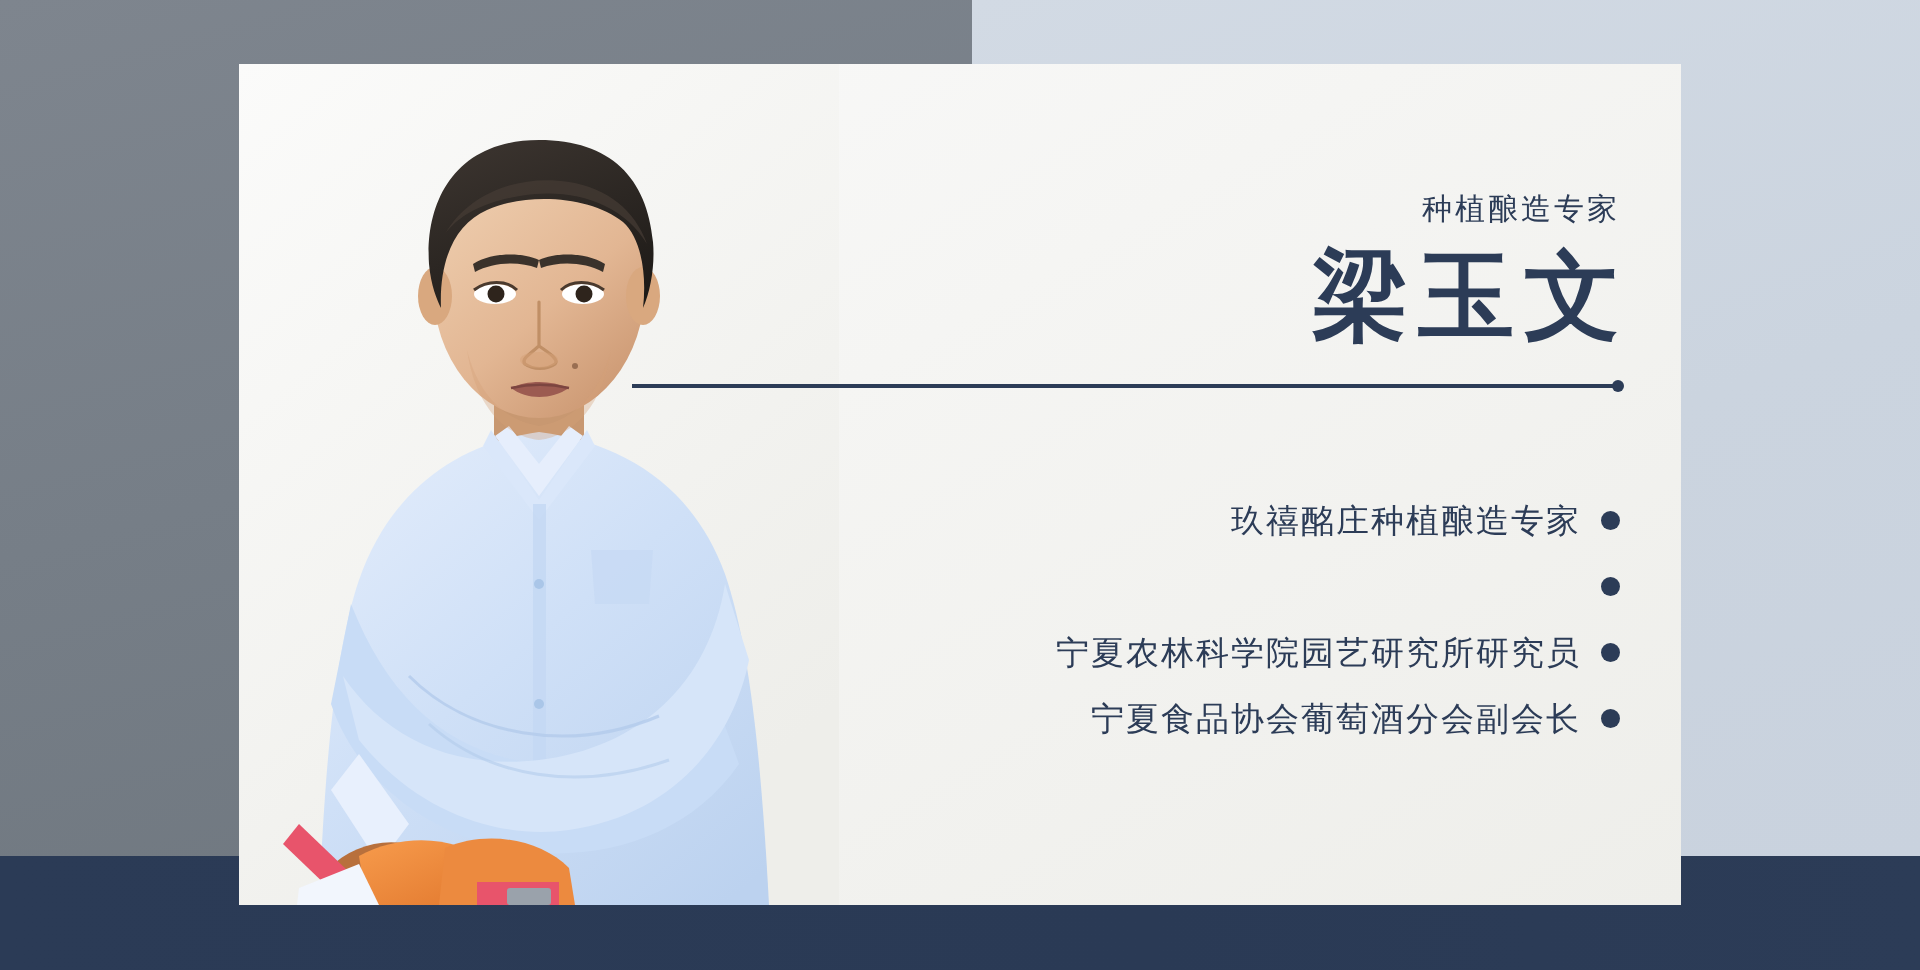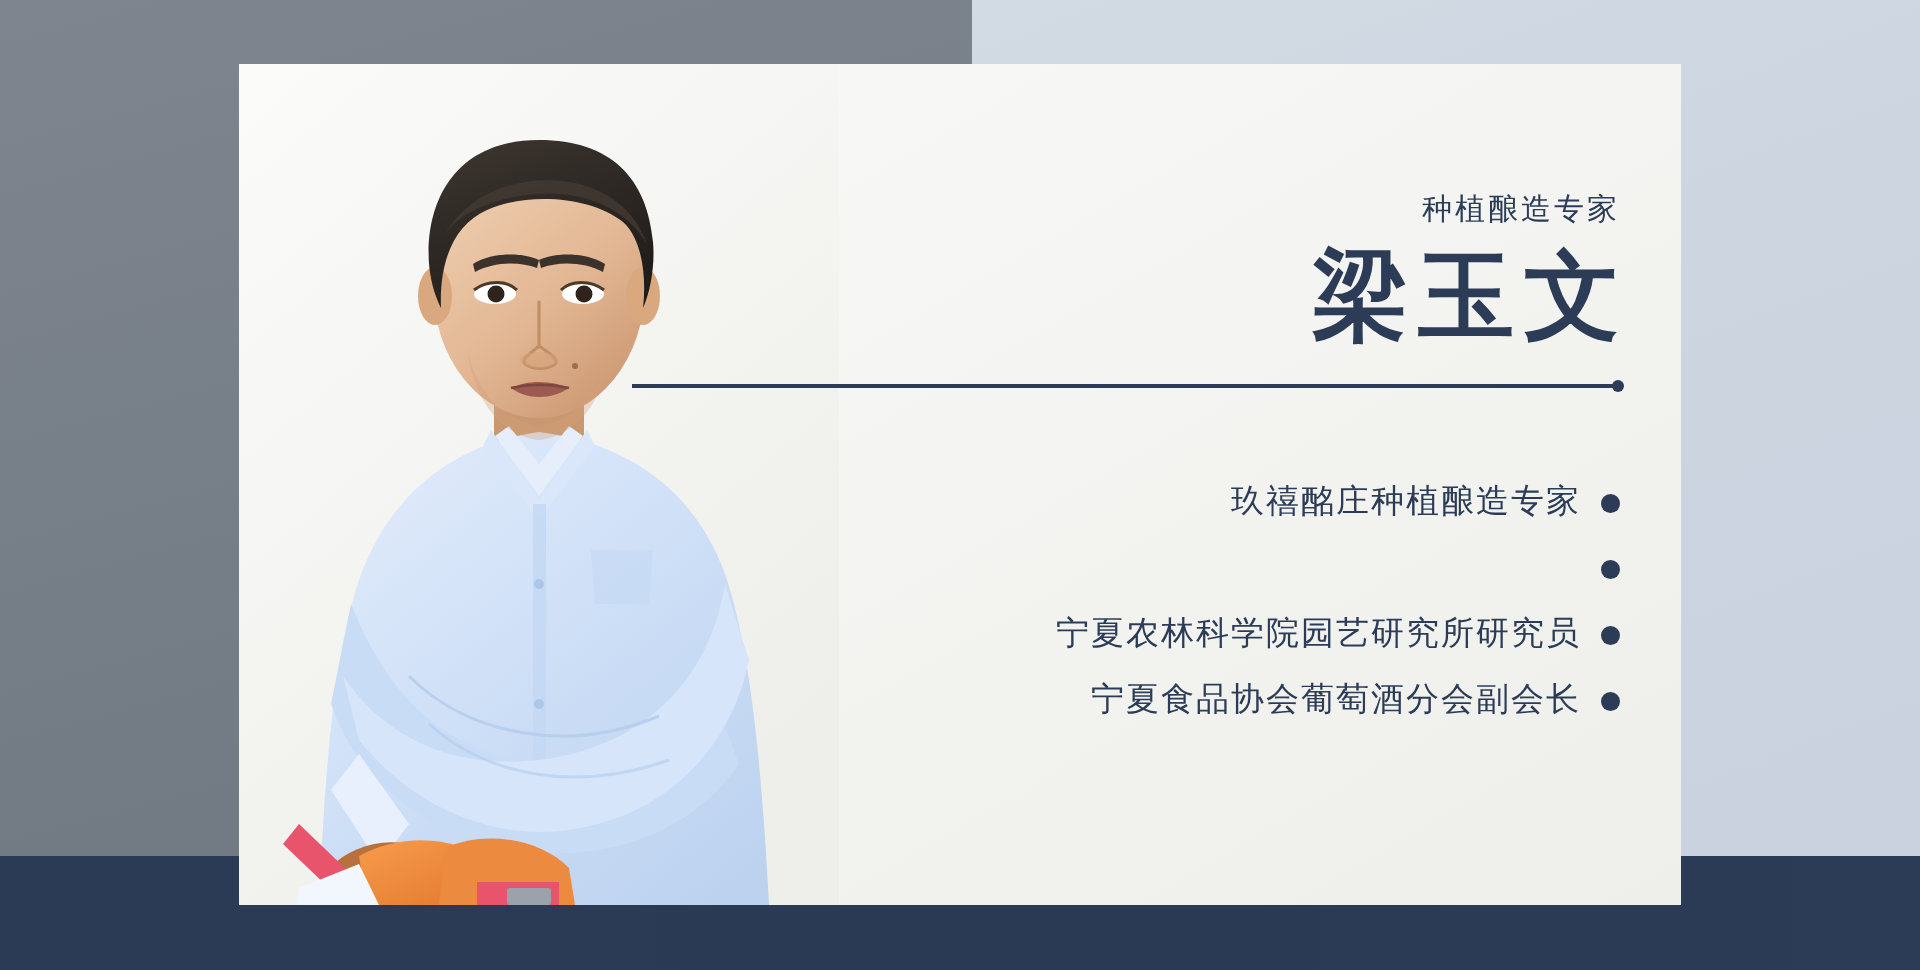--- a/index.html
+++ b/index.html
@@ -109,23 +109,22 @@
     position:absolute;
     right:-4px; top:-4px;
     width:12px; height:12px;
     border-radius:50%;
     background:#2c3c57;
   }
 
   
   .cred-list {
     position:absolute;
-    right:0; top:406px;   
+    right:0; top:423px;   
     list-style:none;
-    font-family:Liberation Mono, monospace;
   }
   .cred-item {
     display:flex;
     align-items:center;
     justify-content:flex-end;
     height:66px;
     white-space:nowrap;
   }
   .cred-label {
     font-size:33px;

